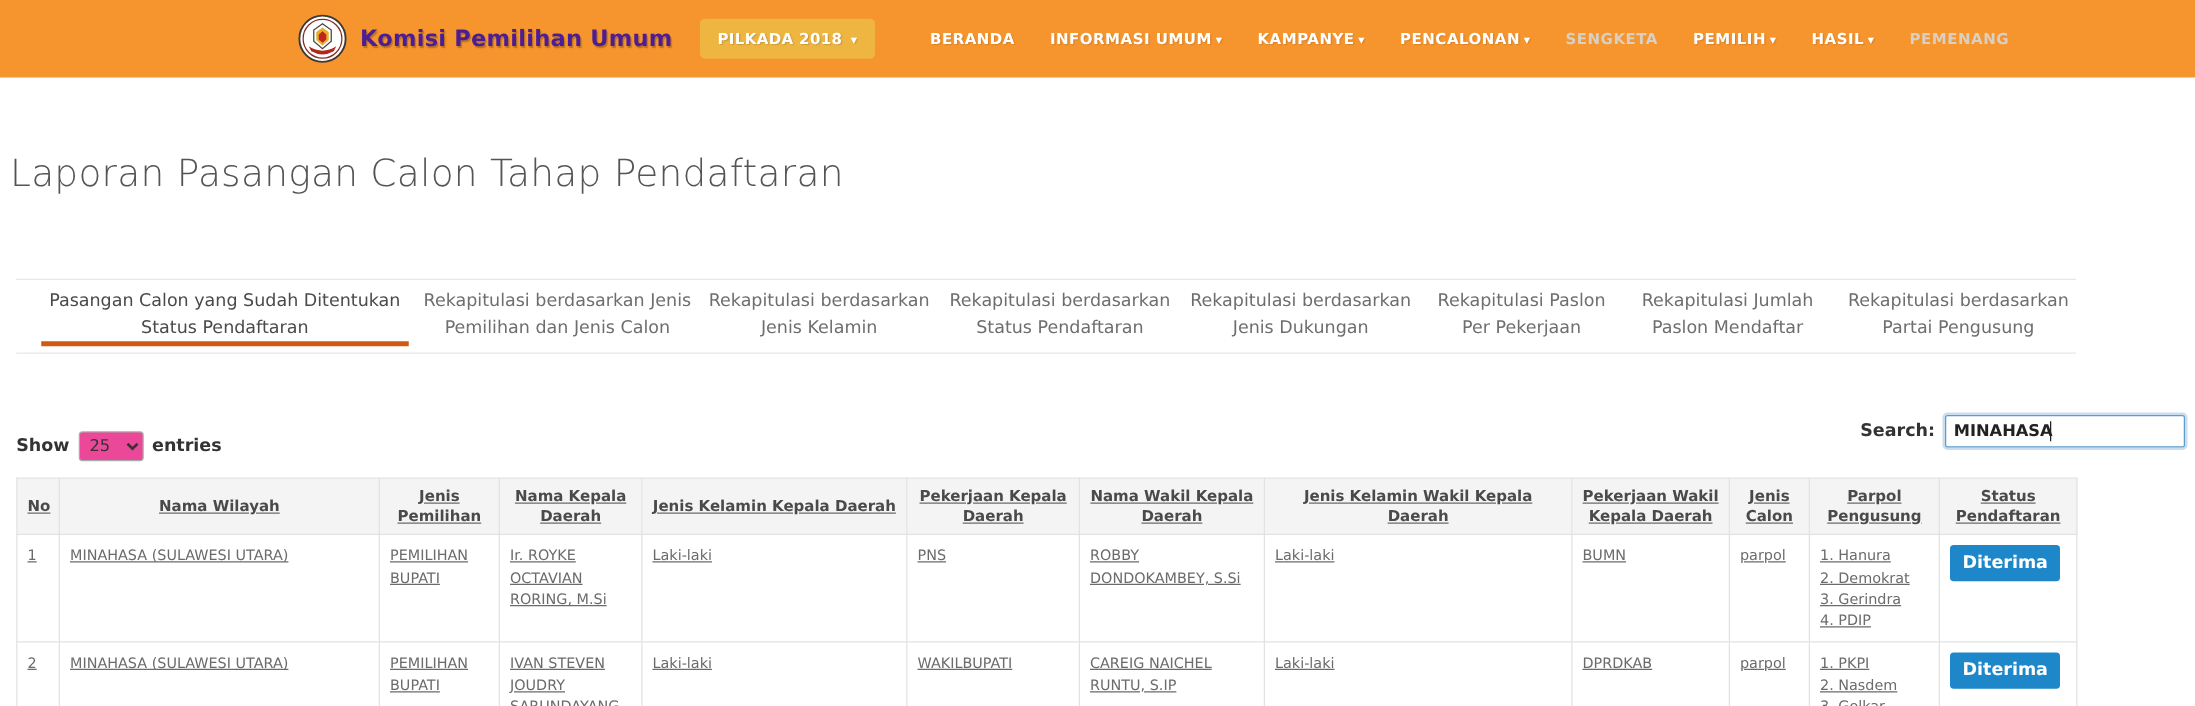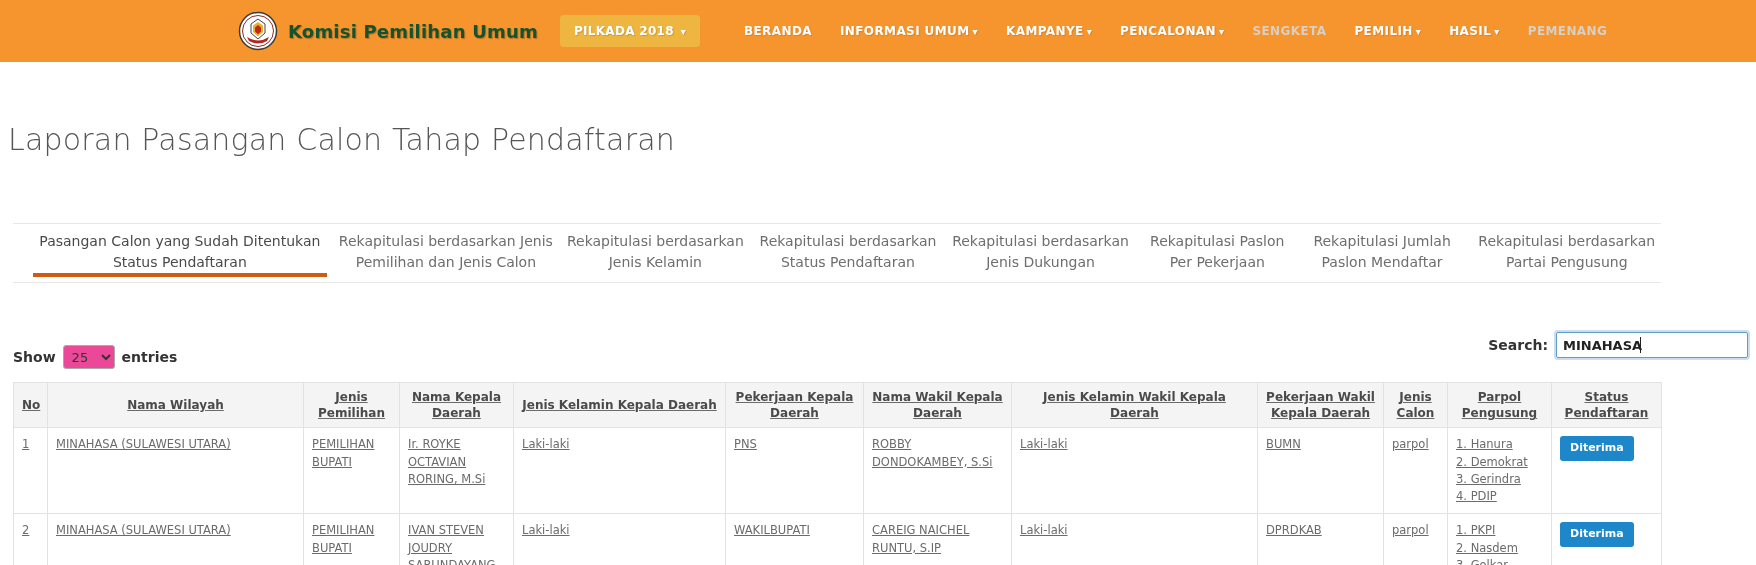--- a/index.html
+++ b/index.html
@@ -12,21 +12,21 @@
 
   
   .navbar {
     height:62px; background:#F6952D;
     display:flex; align-items:center;
     padding-left:238px;
   }
   .brand { display:flex; align-items:center; gap:10px; cursor:pointer; }
   .logo { width:40px; height:40px; flex:none; }
   .brand-name {
-    color:#14532d; font-size:18px; font-weight:bold; letter-spacing:.2px;
+    color:#4c1d95; font-size:18px; font-weight:bold; letter-spacing:.2px;
     text-shadow:1px 1px 1px rgba(0,0,0,.25); white-space:nowrap;
   }
   .pilkada-btn {
     margin-left:22px; background:#EFB541; border:none; border-radius:4px;
     color:#fff; font-weight:bold; font-size:12px; letter-spacing:.3px;
     padding:9px 14px; cursor:pointer; font-family:inherit;
     text-shadow:1px 1px 1px rgba(0,0,0,.15); white-space:nowrap;
   }
   .nav-links { display:flex; align-items:flex-end; margin-left:30px; }
   .nav-item {
@@ -105,21 +105,21 @@
     text-align:center; vertical-align:middle; padding:6px 8px; line-height:1.35;
     cursor:pointer;
   }
   table.paslon tbody td {
     background:#fff; vertical-align:top; text-align:left;
     padding:8px; line-height:1.5;
   }
   td.parpol-list { white-space:pre-line; }
   .badge {
     display:inline-block; background:#1D87C9; color:#fff;
-    font-size:11px; font-weight:bold; padding:4px 10px; border-radius:3px;
+    font-size:14px; font-weight:bold; padding:4px 10px; border-radius:3px;
   }
 </style>
 </head>
 <body>
 
 <div class="navbar">
   <div class="brand">
     <svg class="logo" viewBox="0 0 40 40">
       <circle cx="20" cy="20" r="18.5" fill="#fff" stroke="#3a3a3a" stroke-width="1.5"></circle>
       <circle cx="20" cy="20" r="15.5" fill="#fff" stroke="#8a2b20" stroke-width="1"></circle>

